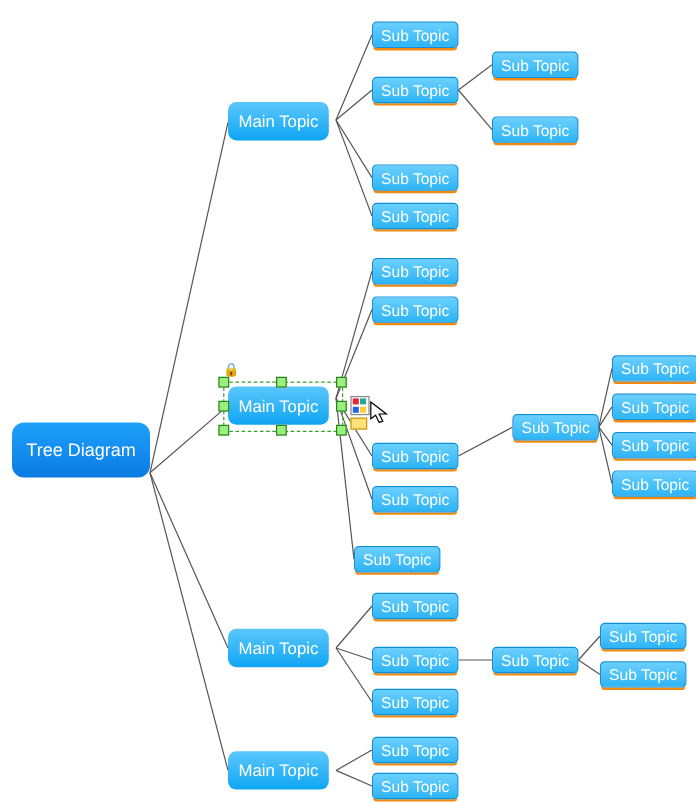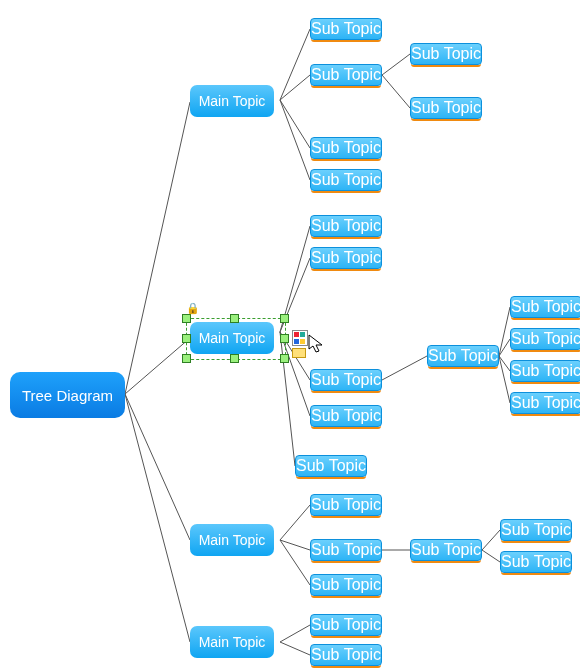--- a/index.html
+++ b/index.html
@@ -1,21 +1,21 @@
 <!DOCTYPE html>
 <html><head>
 <meta charset="utf-8">
 <style>
   html,body{margin:0;padding:0;width:580px;height:669px;background:#fff;font-family:Arial,Helvetica,sans-serif;overflow:hidden}
   .canvas{position:relative;width:580px;height:669px}
   svg.lines{position:absolute;left:0;top:0;width:580px;height:669px;pointer-events:none}
   .node{position:absolute;display:flex;align-items:center;justify-content:center;box-sizing:border-box}
   .root{width:115px;height:46px;border-radius:10px;background:linear-gradient(#1ea1fb,#0a7be3);color:#fff;font-size:15px}
   .main{width:84px;height:32px;border-radius:7px;background:linear-gradient(#5bc7fc,#0fa5f2);color:#fff;font-size:14px}
-  .sub{width:72px;height:22px;border-radius:4px;background:linear-gradient(#6bd0fd,#2db4f6);color:#fff;font-size:16px;border:1px solid #0c90dc;box-shadow:0 3px 0 -1px #f08a10}
+  .sub{width:72px;height:22px;border-radius:4px;background:linear-gradient(#6bd0fd,#2db4f6);color:#fff;font-size:13px;border:1px solid #0c90dc;box-shadow:0 3px 0 -1px #f08a10}
   .sel-box{position:absolute;border:1px dashed #3a9e2f;pointer-events:none}
   .handle{position:absolute;width:7px;height:7px;background:#9af07d;border:1px solid #2f7f23}
   .lock{position:absolute;font-size:11px;color:#666}
   .smart{position:absolute;width:14px;height:14px;background:#fff;border:1px solid #888;display:flex;flex-wrap:wrap}
   .smart span{width:5px;height:5px;margin:1px 0 0 1px}
   .tag{position:absolute;width:12px;height:8px;background:#ffe07a;border:1px solid #c79a12}
   .cursor{position:absolute;pointer-events:none}
 </style>
 </head>
 <body>
@@ -57,21 +57,21 @@
       <line x1="382" y1="550" x2="410" y2="550"></line>
 
       <line x1="482" y1="550" x2="500" y2="530"></line>
       <line x1="482" y1="550" x2="500" y2="562"></line>
 
       <line x1="280" y1="642" x2="310" y2="625"></line>
       <line x1="280" y1="642" x2="310" y2="655"></line>
     </g>
   </svg>
 
-  <div class="node root" style="left:10px;top:372px">
+  <div class="node root" style="left:10px;top:352px">
       <span>Tree Diagram</span>
     </div>
 
   <div class="node main" style="left:190px;top:85px">
       <span>Main Topic</span>
     </div>
   <div class="node main" style="left:190px;top:322px">
       <span>Main Topic</span>
     </div>
   <div class="node main" style="left:190px;top:524px">

